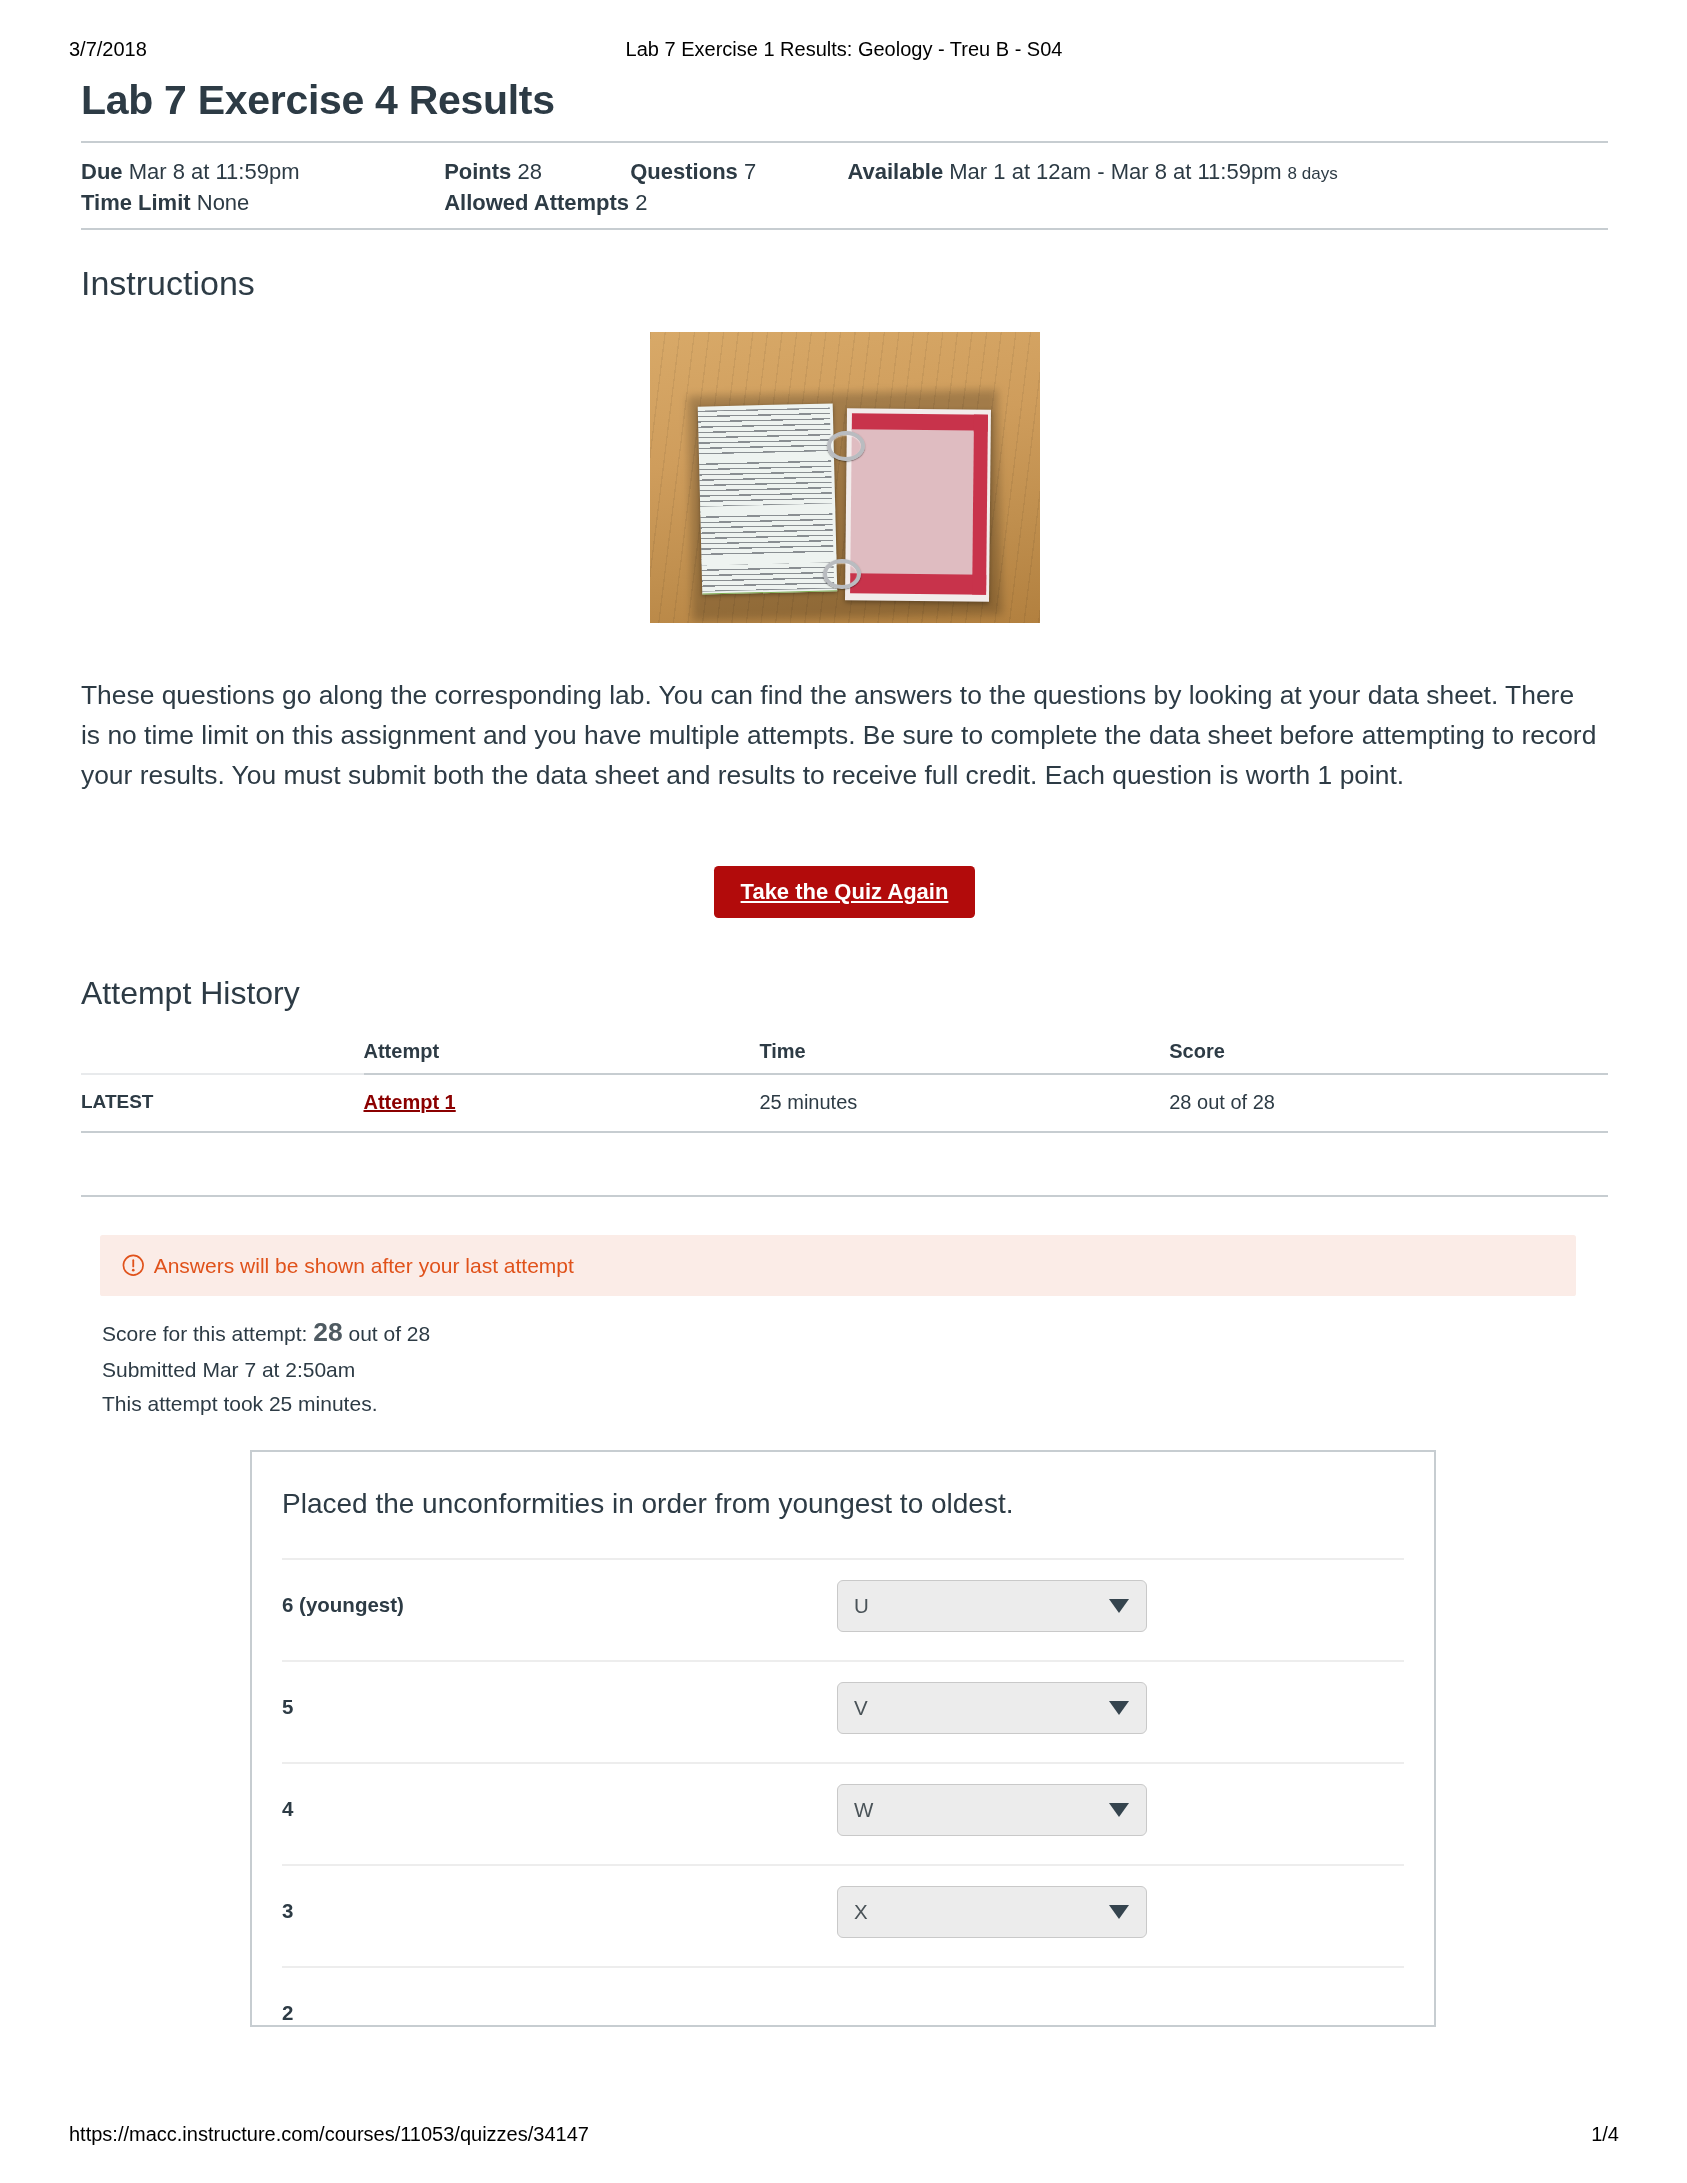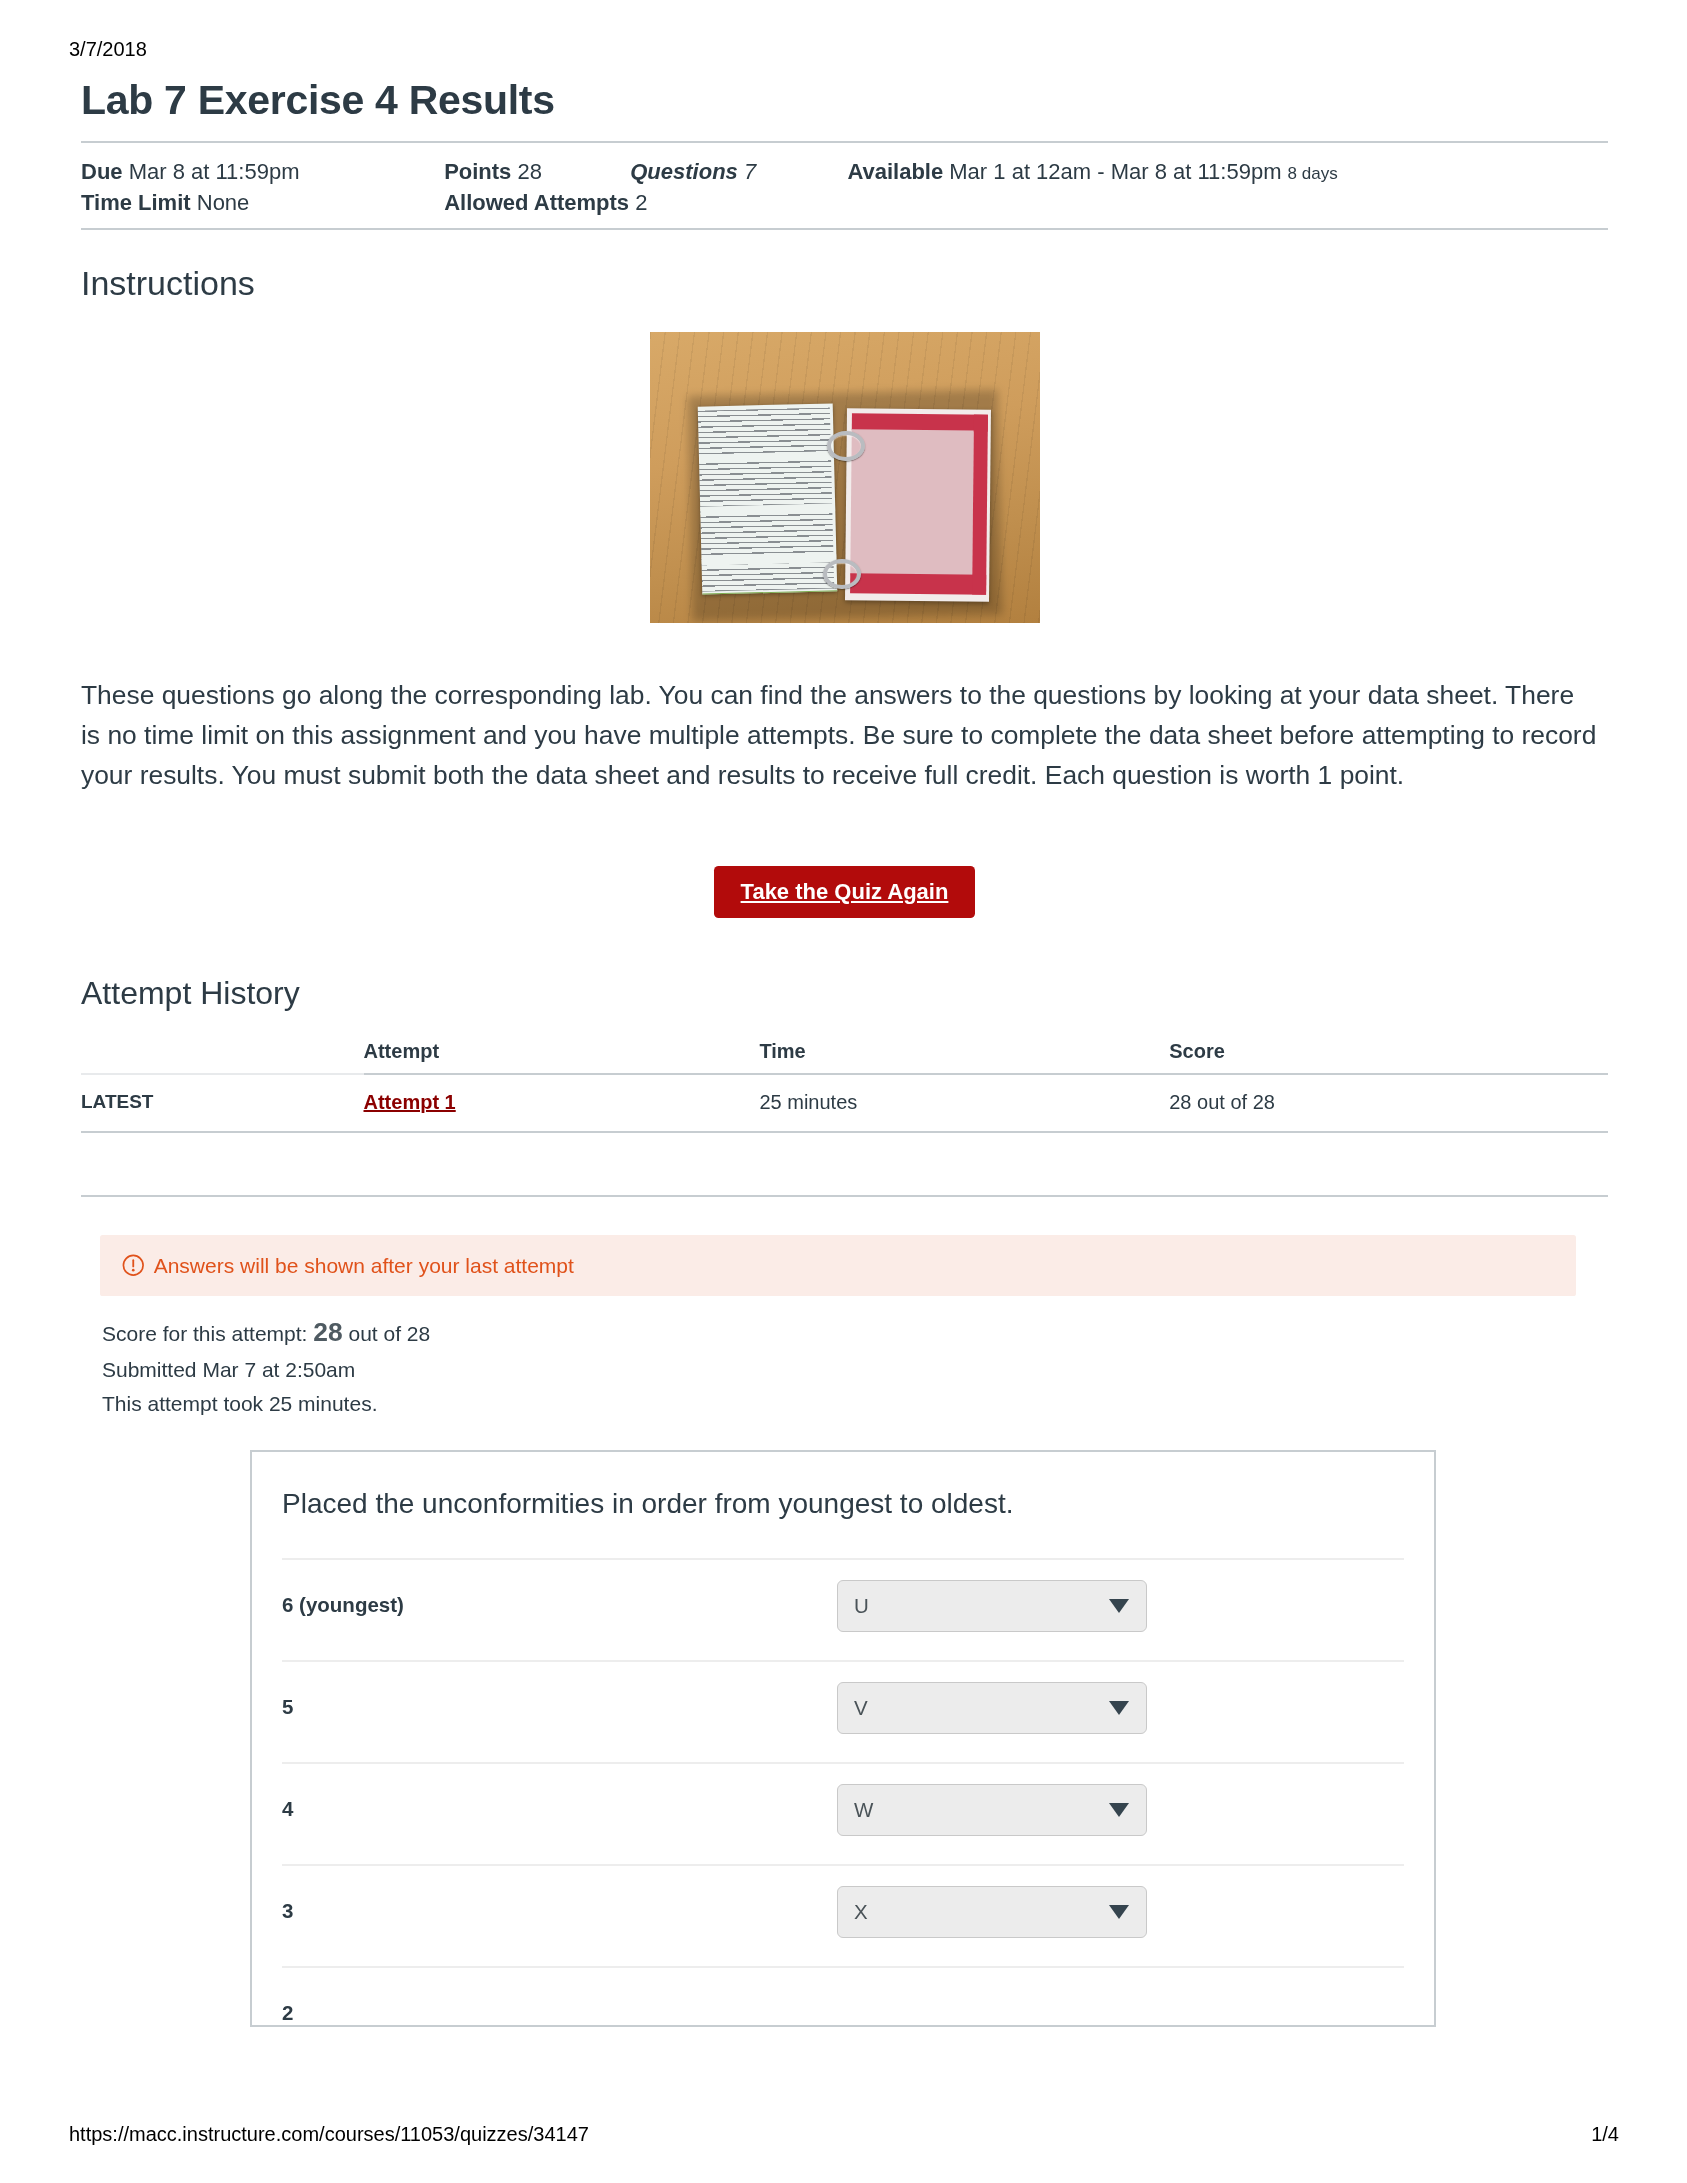--- a/index.html
+++ b/index.html
@@ -426,38 +426,39 @@
     border-top: 14.5px solid #35444e;
   }
 </style>
 </head>
 <body>
 
 <div class="page">
 
   <div class="print-header">
     <span class="ph-date">3/7/2018</span>
+    <span class="ph-title">Lab 7 Exercise 1 Results: Geology - Treu B - S04</span>
   </div>
 
   <div class="content">
 
     <h1 class="quiz-title">Lab 7 Exercise 4 Results</h1>
     <hr class="rule">
 
     <div class="quiz-meta">
       <div class="meta-row">
         <span class="meta-item" style="min-width:357px;">
           <span class="meta-label">Due</span>
           <span class="meta-value">Mar 8 at 11:59pm</span>
         </span>
         <span class="meta-item" style="min-width:180px;">
           <span class="meta-label">Points</span>
           <span class="meta-value">28</span>
         </span>
-        <span class="meta-item" style="min-width:211px;font-style:italic;">
+        <span class="meta-item" style="min-width:211px;">
           <span class="meta-label">Questions</span>
           <span class="meta-value">7</span>
         </span>
         <span class="meta-item">
           <span class="meta-label">Available</span>
           <span class="meta-value">Mar 1 at 12am - Mar 8 at 11:59pm</span>
           <span class="meta-sub">8 days</span>
         </span>
       </div>
       <div class="meta-row">

